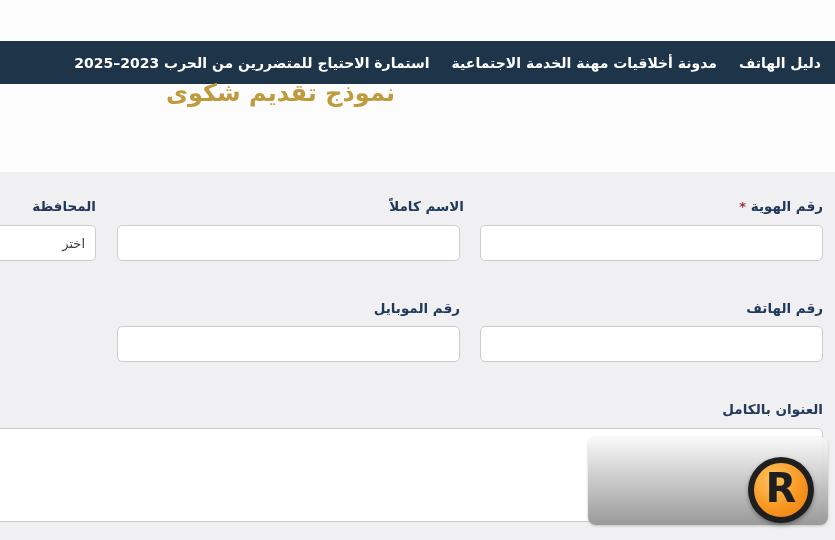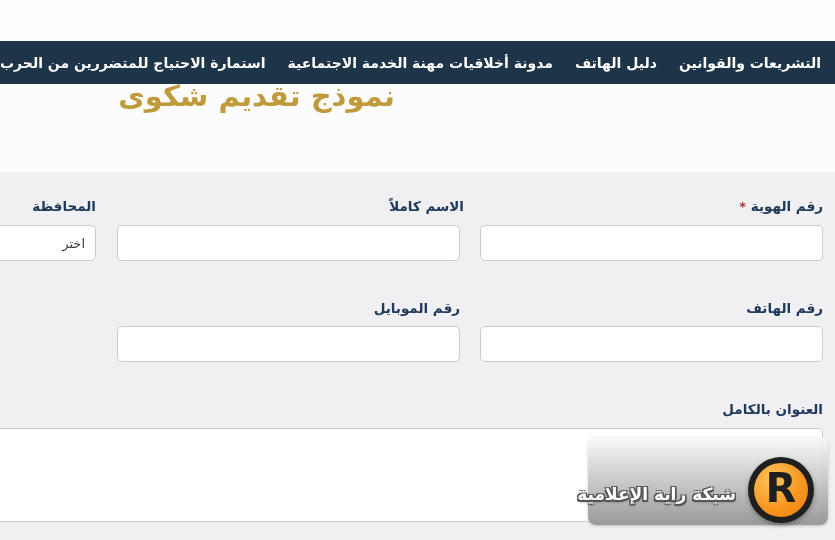--- a/index.html
+++ b/index.html
@@ -15,21 +15,21 @@
     background:#1e3448;display:flex;align-items:center;direction:rtl;
     padding:0 14px;gap:22px;box-sizing:border-box;
   }
   .nav-item{
     color:#ffffff;font-size:14px;font-weight:bold;text-decoration:none;
     white-space:nowrap;cursor:pointer;
   }
   
   .page-title{
     position:absolute;top:79px;right:440px;margin:0;
-    font-size:29px;font-weight:bold;color:#bf9b3d;white-space:nowrap;direction:rtl;
+    font-size:24px;font-weight:bold;color:#bf9b3d;white-space:nowrap;direction:rtl;
   }
   
   .form-bg{position:absolute;left:0;top:172px;width:835px;height:368px;background:#f0f0f2;}
   
   .field-label{
     position:absolute;font-size:13.5px;font-weight:bold;color:#21395a;
     direction:rtl;white-space:nowrap;
   }
   .req{color:#a03434;font-size:13px;}
   .lbl-id{top:198px;right:12px;}
@@ -88,21 +88,20 @@
   }
 </style>
 </head>
 <body>
 
 <div class="screen">
 
   <div class="top-strip"></div>
 
   <nav class="navbar">
-    <a class="nav-item">التشريعات والقوانين</a>
     <a class="nav-item">دليل الهاتف</a>
     <a class="nav-item">مدونة أخلاقيات مهنة الخدمة الاجتماعية</a>
     <a class="nav-item">استمارة الاحتياج للمتضررين من الحرب 2023–2025</a>
   </nav>
 
   <h1 class="page-title">نموذج تقديم شكوى</h1>
 
   <div class="form-bg"></div>
 
   <label class="field-label lbl-id"><span>رقم الهوية</span> <span class="req">*</span></label>
@@ -119,21 +118,20 @@
   <label class="field-label lbl-phone">رقم الهاتف</label>
   <input class="text-input inp-phone" type="text" style="">
 
   <label class="field-label lbl-mobile">رقم الموبايل</label>
   <input class="text-input inp-mobile" type="text" style="">
 
   <label class="field-label lbl-address">العنوان بالكامل</label>
   <textarea class="address-area" style=""></textarea>
 
   <div class="watermark">
-    <span class="wm-text">شبكة راية الإعلامية</span>
     <div class="wm-logo">
       <div class="wm-logo-inner">
         <span class="wm-logo-r">R</span>
       </div>
     </div>
   </div>
 
 </div>
 
 </body></html>

